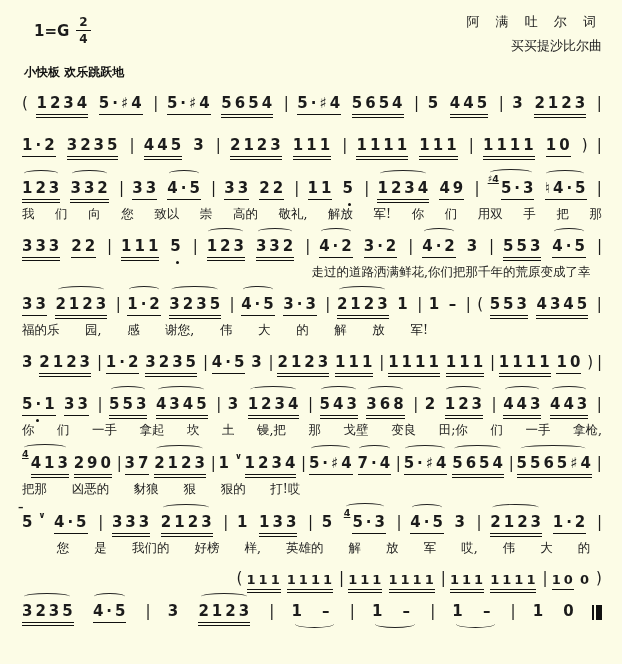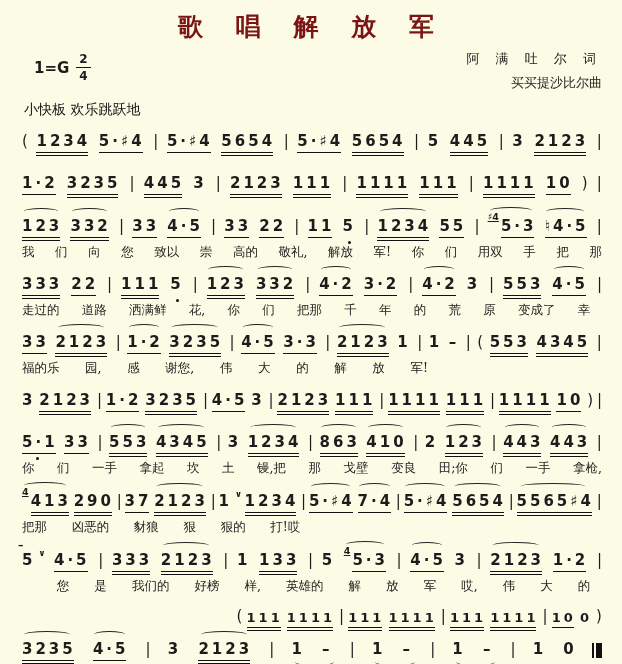--- a/index.html
+++ b/index.html
@@ -16,21 +16,21 @@
     font-size:25px;letter-spacing:12px;
     font-family:"DejaVu Serif",serif;margin-top:4px;
   }
   .meta-row{display:flex;justify-content:space-between;align-items:flex-start;margin-top:4px;}
   .keysig{font-weight:bold;font-size:15px;margin-left:12px;display:flex;align-items:center;margin-top:6px;}
   .frac{display:inline-flex;flex-direction:column;align-items:center;font-size:12px;line-height:1;margin-left:7px;}
   .frac .num{border-bottom:1.6px solid #111;padding:0 3px 2px;}
   .frac .den{padding-top:2px;}
   .credits{text-align:right;font-family:"DejaVu Serif",serif;font-size:13px;line-height:1.85;color:#222;}
   .credits .l1{letter-spacing:6px;text-align:center;}
-  .tempo{font-family:"DejaVu Serif",serif;font-size:14px;margin:6px 0 0 2px;color:#111;}
+  .tempo{font-family:"DejaVu Serif",serif;font-size:12px;margin:6px 0 0 2px;color:#111;font-weight:bold;}
 
   
   .score{margin-top:2px;}
   .system{margin-bottom:5px;}
   .notes-row{
     display:flex;justify-content:space-between;align-items:flex-end;
     padding:11px 0 8px;font-weight:bold;font-size:15px;
   }
   .upper-row{
     display:flex;justify-content:space-between;align-items:flex-end;
@@ -62,21 +62,20 @@
     display:flex;justify-content:space-between;
     font-family:"DejaVu Serif",serif;font-size:12.5px;color:#222;
     margin-top:1px;line-height:1.2;
   }
   .lyrics-row span{white-space:nowrap;}
 </style>
 </head>
 <body>
 
 <div class="sheet">
-  <div class="title">歌 唱 解 放 军</div>
 
   <div class="meta-row">
     <div class="keysig">
       <span>1=G</span>
       <span class="frac">
         <span class="num">2</span>
         <span class="den">4</span>
       </span>
     </div>
     <div class="credits">
@@ -136,21 +135,21 @@
           <span class="tok u1"><b>33</b></span>
           <span class="tok u1"><i class="arc"></i><b>4·5</b></span>
           <span class="tok bar"><b>|</b></span>
           <span class="tok u1"><b>33</b></span>
           <span class="tok u1"><b>22</b></span>
           <span class="tok bar"><b>|</b></span>
           <span class="tok u1"><b>11</b></span>
           <span class="tok"><b>5</b><i class="lodot"></i></span>
           <span class="tok bar"><b>|</b></span>
           <span class="tok u2"><i class="arc"></i><b>1234</b></span>
-          <span class="tok u1"><b>55</b></span>
+          <span class="tok u1"><b>49</b></span>
           <span class="tok bar"><b>|</b></span>
           <span class="tok u1"><i class="arc"></i><sup class="grace">♯4</sup><b>5·3</b></span>
           <span class="tok u1"><i class="arc"></i><b>♮4·5</b></span>
           <span class="tok bar"><b>|</b></span>
         </div>
         <div class="lyrics-row" style="width: 100%;">
           <span>我</span>
           <span>们</span>
           <span>向</span>
           <span>您</span>
@@ -182,21 +181,21 @@
           <span class="tok u1"><i class="arc"></i><b>4·2</b></span>
           <span class="tok u1"><b>3·2</b></span>
           <span class="tok bar"><b>|</b></span>
           <span class="tok u1"><i class="arc"></i><b>4·2</b></span>
           <span class="tok"><b>3</b></span>
           <span class="tok bar"><b>|</b></span>
           <span class="tok u2"><b>553</b></span>
           <span class="tok u1"><i class="arc"></i><b>4·5</b></span>
           <span class="tok bar"><b>|</b></span>
         </div>
-        <div class="lyrics-row" style="width: 98%;">
+        <div class="lyrics-row" style="width: 98%; justify-content: flex-end;">
           <span>走过的</span>
           <span>道路</span>
           <span>洒满鲜</span>
           <span>花,</span>
           <span>你</span>
           <span>们</span>
           <span>把那</span>
           <span>千</span>
           <span>年</span>
           <span>的</span>
@@ -268,22 +267,22 @@
         <div class="notes-row">
           <span class="tok u1"><b>5·1</b><i class="lodot"></i></span>
           <span class="tok u1"><b>33</b></span>
           <span class="tok bar"><b>|</b></span>
           <span class="tok u2"><i class="arc"></i><b>553</b></span>
           <span class="tok u2"><i class="arc"></i><b>4345</b></span>
           <span class="tok bar"><b>|</b></span>
           <span class="tok"><b>3</b></span>
           <span class="tok u2"><i class="arc"></i><b>1234</b></span>
           <span class="tok bar"><b>|</b></span>
-          <span class="tok u2"><i class="arc"></i><b>863</b></span>
-          <span class="tok u2"><i class="arc"></i><b>410</b></span>
+          <span class="tok u2"><i class="arc"></i><b>543</b></span>
+          <span class="tok u2"><i class="arc"></i><b>368</b></span>
           <span class="tok bar"><b>|</b></span>
           <span class="tok"><b>2</b></span>
           <span class="tok u2"><i class="arc"></i><b>123</b></span>
           <span class="tok bar"><b>|</b></span>
           <span class="tok u2"><i class="arc"></i><b>443</b></span>
           <span class="tok u2"><i class="arc"></i><b>443</b></span>
           <span class="tok bar"><b>|</b></span>
         </div>
         <div class="lyrics-row" style="width: 100%;">
           <span>你</span>

